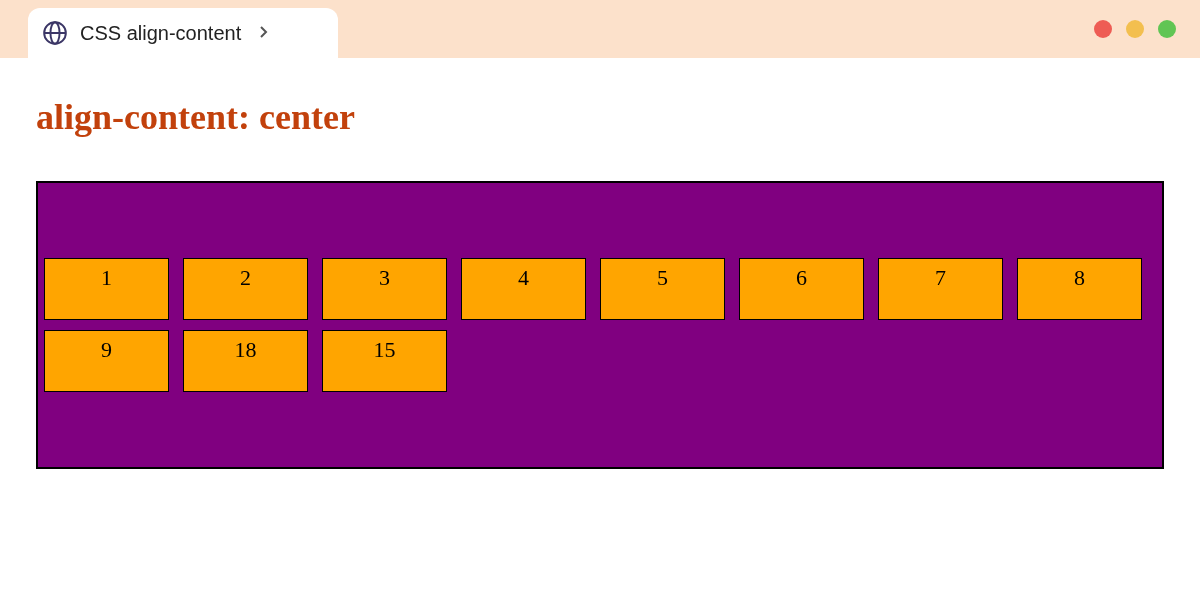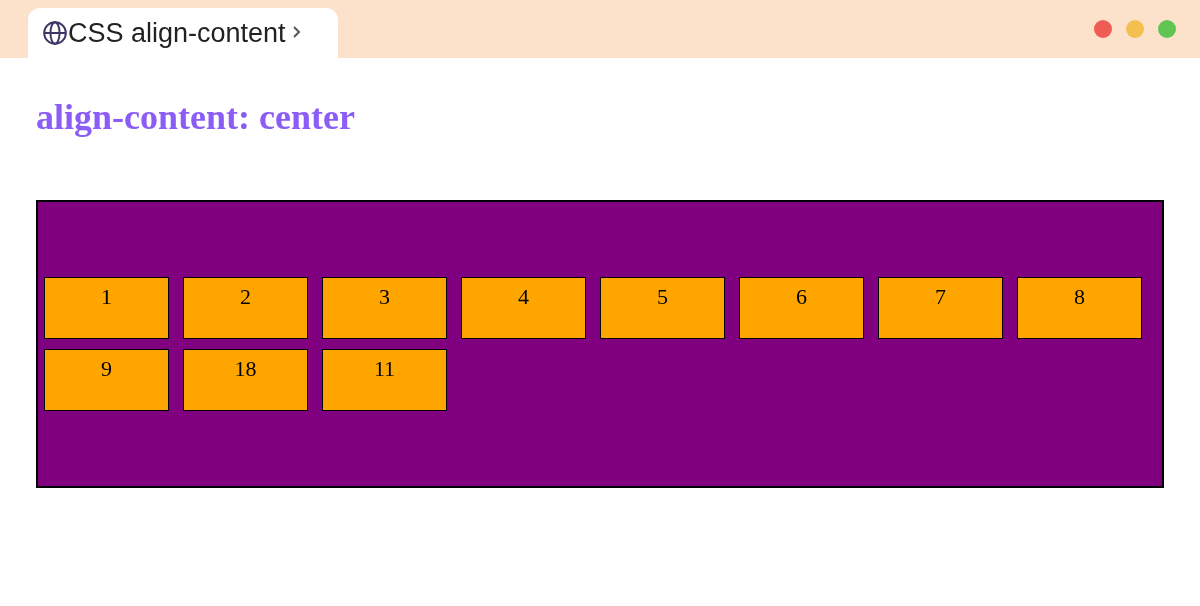--- a/index.html
+++ b/index.html
@@ -29,22 +29,23 @@
       padding: 0 24px 0 28px;
       position: relative;
     }
     .tab {
       background: #fff;
       border-radius: 12px 12px 0 0;
       display: flex;
       align-items: center;
       height: 50px;
       padding: 0 32px 0 14px;
+      gap: 12px;
       font-family: -apple-system, BlinkMacSystemFont, 'Segoe UI', Arial, sans-serif;
-      font-size: 27px;
+      font-size: 20px;
       color: #222;
       min-width: 310px;
     }
     .globe-icon {
       width: 26px;
       height: 26px;
       flex-shrink: 0;
     }
     .tab-title {
       flex-shrink: 0;
@@ -67,23 +68,23 @@
     }
     .dot-red { background: #ee5c54; }
     .dot-yellow { background: #f3bf4f; }
     .dot-green { background: #61c554; }
     .content {
       padding: 38px 36px;
     }
     .heading {
       font-size: 36px;
       font-weight: bold;
-      color: #8b5cf6;
+      color: #c2410c;
       font-family: Georgia, 'Times New Roman', serif;
-      margin-bottom: 62px;
+      margin-bottom: 43px;
     }
     .flex-container {
       background: #800080;
       border: 2px solid #000;
       height: 288px;
       display: flex;
       flex-wrap: wrap;
       align-content: center;
       padding: 6px;
       gap: 10px 14px;
@@ -136,16 +137,16 @@
       <div class="flex-item">1</div>
       <div class="flex-item">2</div>
       <div class="flex-item">3</div>
       <div class="flex-item">4</div>
       <div class="flex-item">5</div>
       <div class="flex-item">6</div>
       <div class="flex-item">7</div>
       <div class="flex-item">8</div>
       <div class="flex-item">9</div>
       <div class="flex-item">18</div>
-      <div class="flex-item">11</div>
+      <div class="flex-item">15</div>
     </div>
   </div>
 </div>
 
 </body></html>

